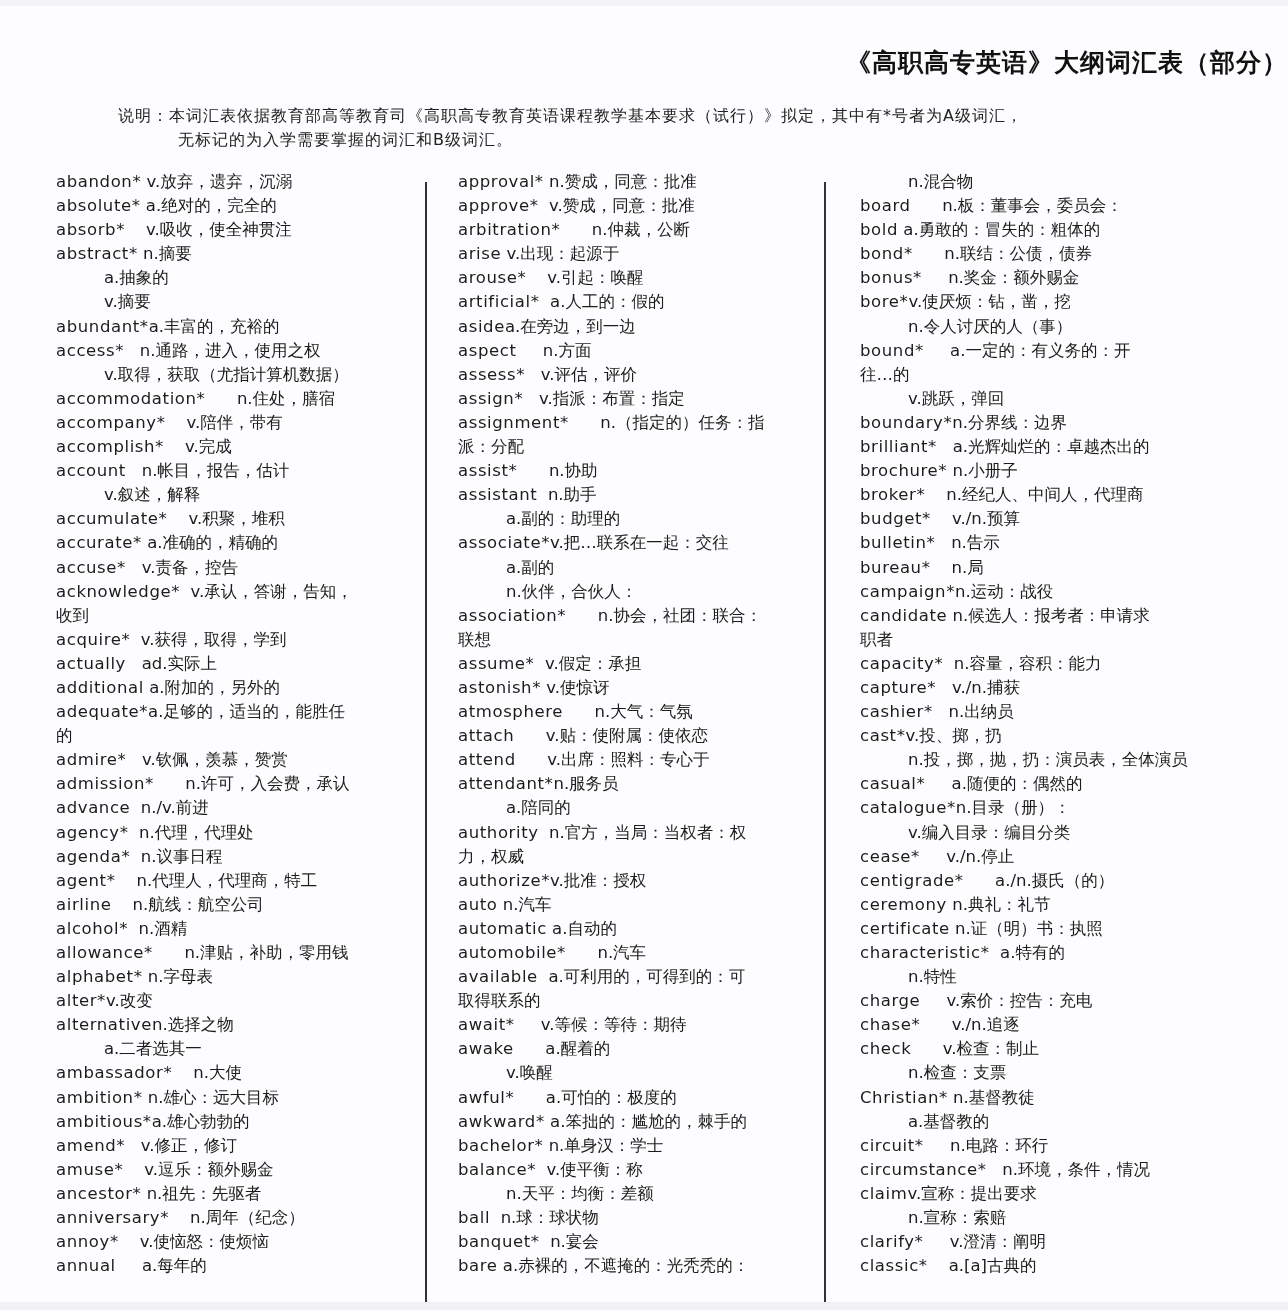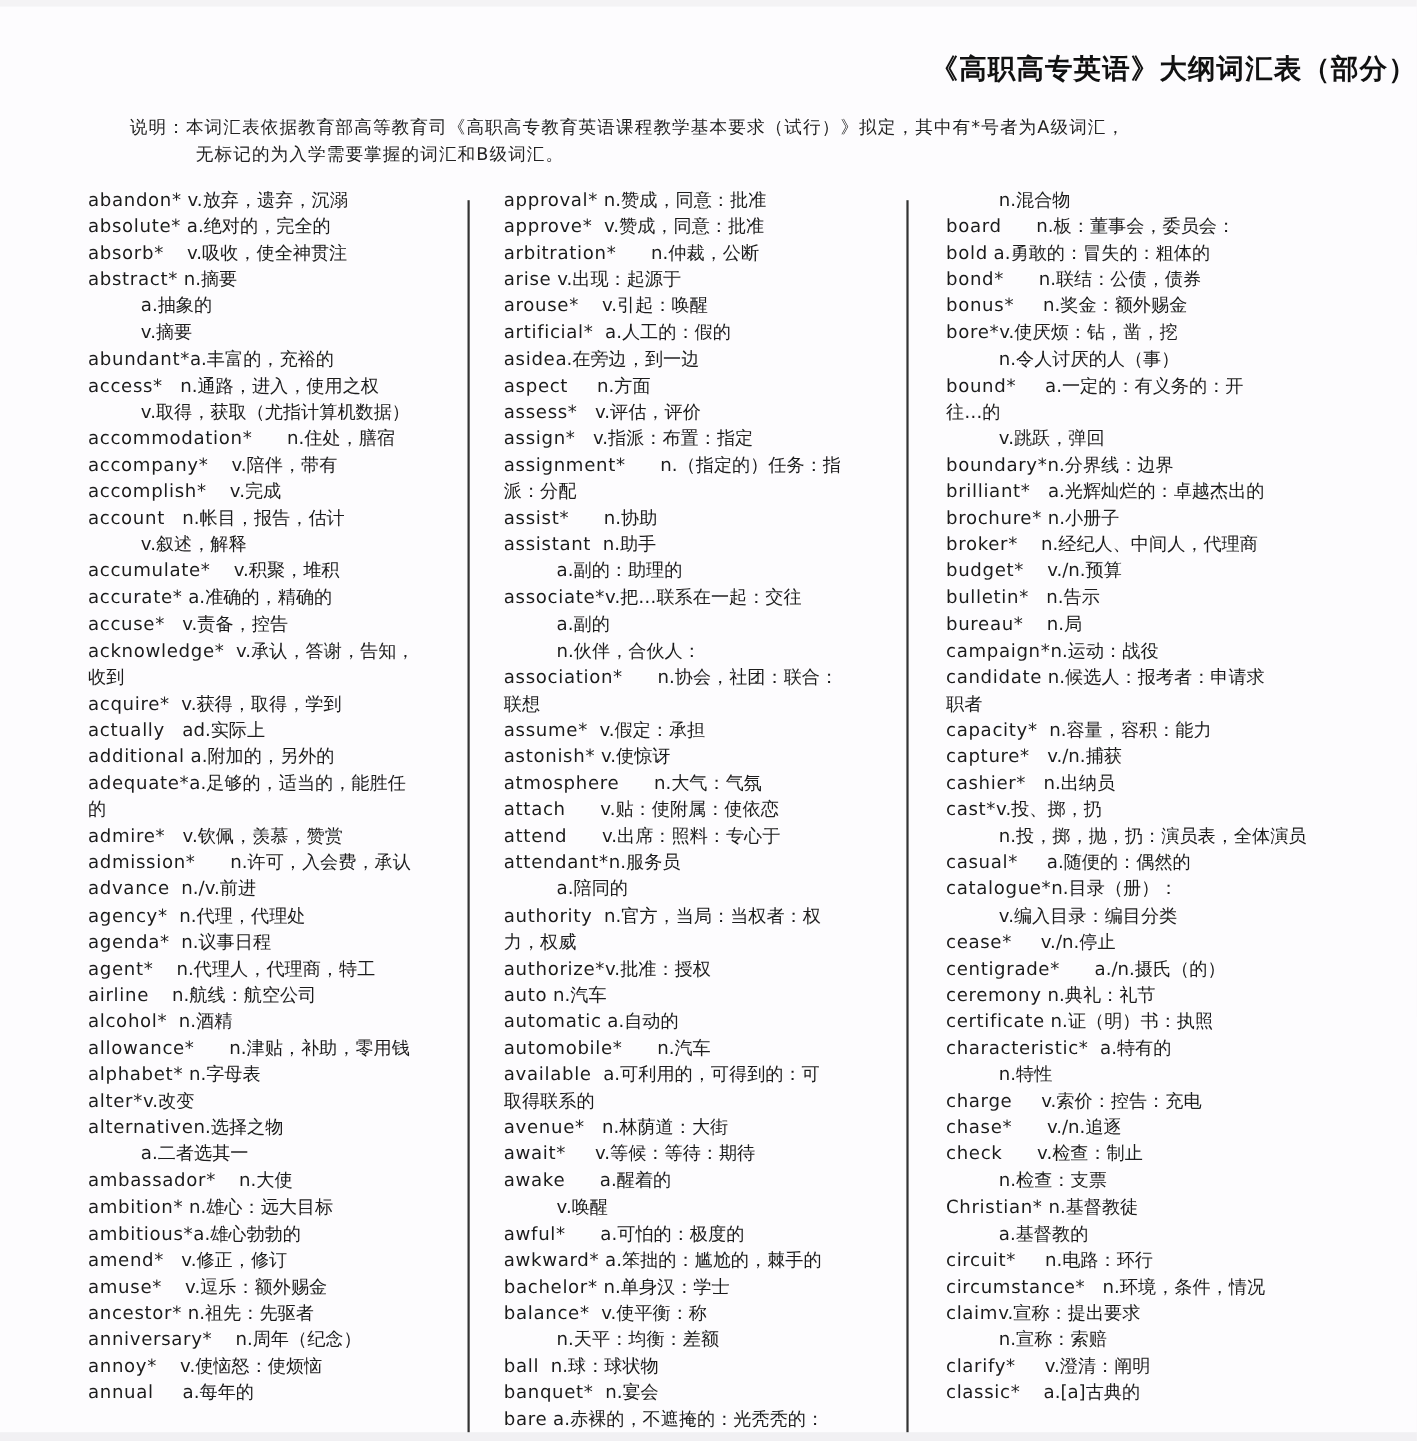--- a/index.html
+++ b/index.html
@@ -22,21 +22,21 @@
   }
   .note {
     position: absolute; left: 118px; top: 98px; font-size: 16px; line-height: 24px;
     color: #222; letter-spacing: 1px;
   }
   .note .l2 { padding-left: 60px; }
   .col {
     position: absolute; top: 164px; width: 360px;
     font-size: 16.5px; line-height: 24.1px;
   }
-  .col1 { left: 56px; margin-left: 24px; }
+  .col1 { left: 56px; }
   .col2 { left: 458px; }
   .col3 { left: 860px; width: 340px; }
   .line { white-space: pre; height: 24.1px; color: #1c1c1c; }
   .line.ind { padding-left: 48px; }
   .line .w { letter-spacing: 0.6px; }
   .sep {
     position: absolute; top: 176px; width: 2px; height: 1122px; background: #333;
   }
   .sep1 { left: 425px; }
   .sep2 { left: 824px; }
@@ -132,21 +132,20 @@
       <div class="line"><span class="w">attendant*</span><span>n.服务员</span></div>
       <div class="line ind"><span class="w"></span><span>a.陪同的</span></div>
       <div class="line"><span class="w">authority</span><span>  n.官方，当局：当权者：权</span></div>
       <div class="line"><span class="w"></span><span>力，权威</span></div>
       <div class="line"><span class="w">authorize*</span><span>v.批准：授权</span></div>
       <div class="line"><span class="w">auto</span><span> n.汽车</span></div>
       <div class="line"><span class="w">automatic</span><span> a.自动的</span></div>
       <div class="line"><span class="w">automobile*</span><span>      n.汽车</span></div>
       <div class="line"><span class="w">available</span><span>  a.可利用的，可得到的：可</span></div>
       <div class="line"><span class="w"></span><span>取得联系的</span></div>
-      <div class="line"><span class="w">avenue*</span><span>   n.林荫道：大街</span></div>
       <div class="line"><span class="w">await*</span><span>     v.等候：等待：期待</span></div>
       <div class="line"><span class="w">awake</span><span>      a.醒着的</span></div>
       <div class="line ind"><span class="w"></span><span>v.唤醒</span></div>
       <div class="line"><span class="w">awful*</span><span>      a.可怕的：极度的</span></div>
       <div class="line"><span class="w">awkward*</span><span> a.笨拙的：尴尬的，棘手的</span></div>
       <div class="line"><span class="w">bachelor*</span><span> n.单身汉：学士</span></div>
       <div class="line"><span class="w">balance*</span><span>  v.使平衡：称</span></div>
       <div class="line ind"><span class="w"></span><span>n.天平：均衡：差额</span></div>
       <div class="line"><span class="w">ball</span><span>  n.球：球状物</span></div>
       <div class="line"><span class="w">banquet*</span><span>  n.宴会</span></div>

